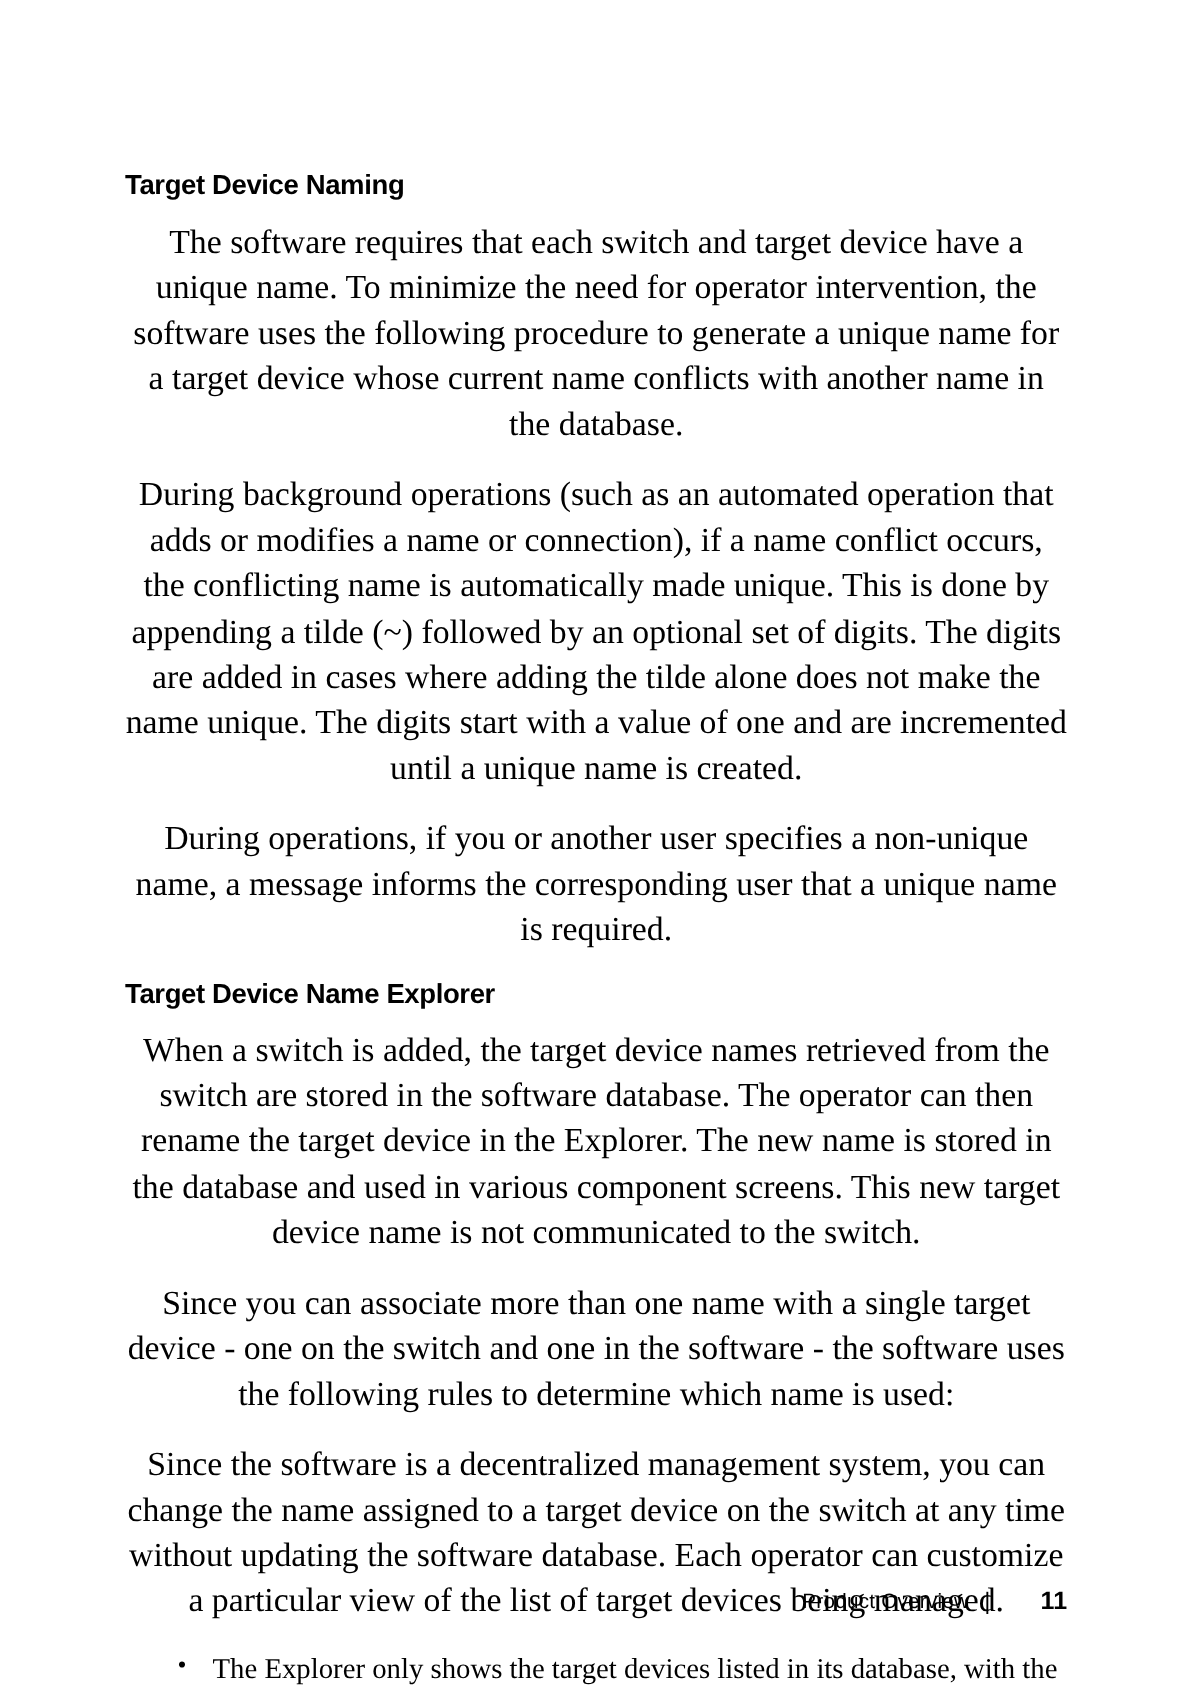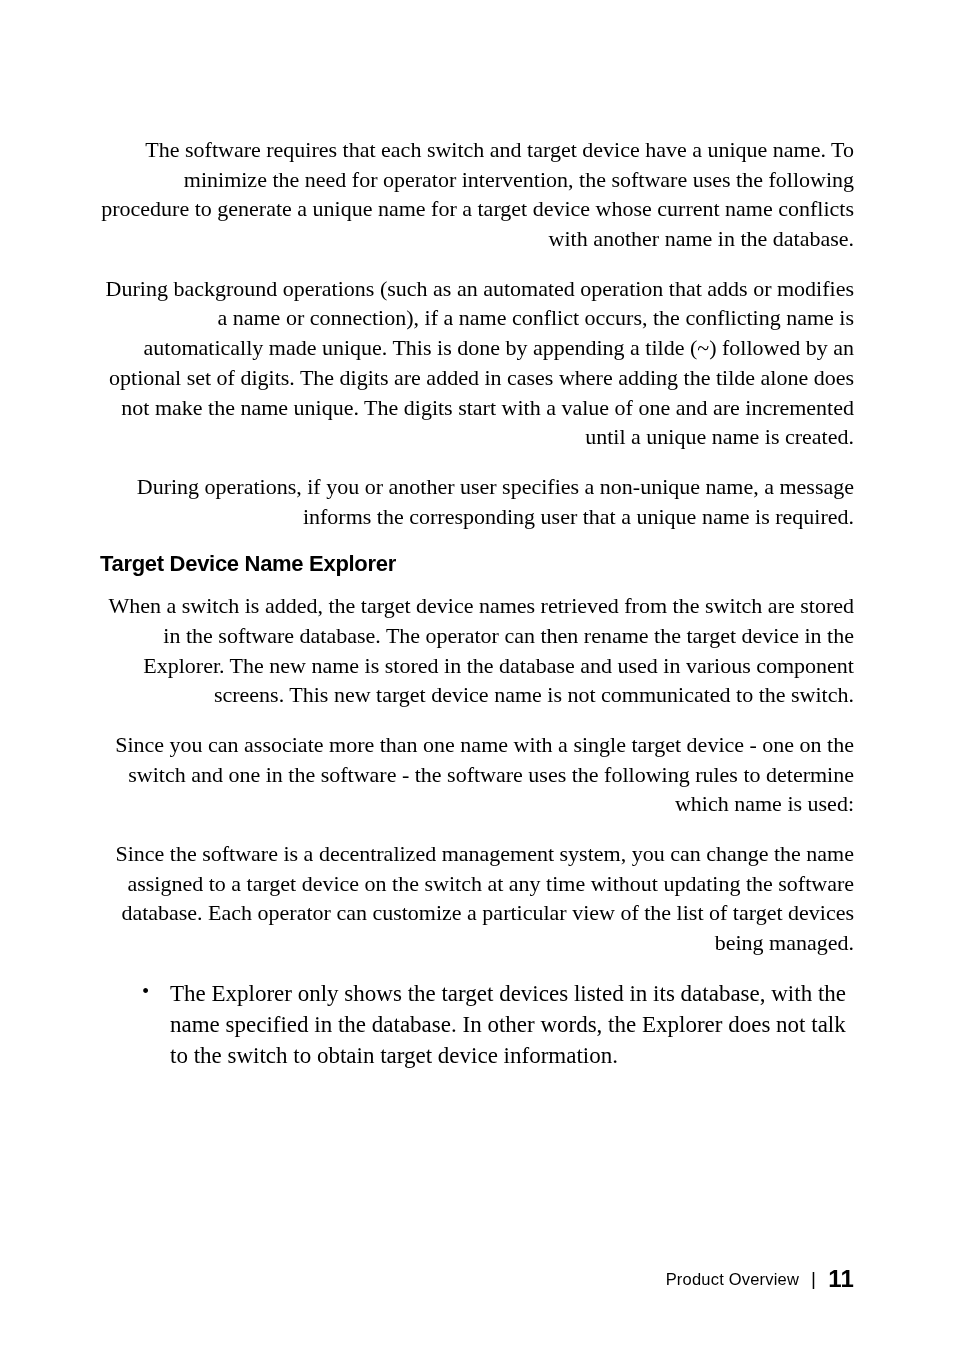--- a/index.html
+++ b/index.html
@@ -17,24 +17,24 @@
     position: relative;
   }
   .heading {
     font-family: Arial, Helvetica, sans-serif;
     font-weight: bold;
     font-size: 22px;
     margin: 0 0 14px 0;
     letter-spacing: -0.3px;
   }
   .para {
-    font-size: 22px;
+    font-size: 27px;
     line-height: 1.35;
     margin: 0 0 20px 0;
-    text-align: right;
+    text-align: center;
   }
   .bullet-wrap {
     margin-left: 42px;
     margin-right: 8px;
   }
   .bullet-row {
     display: flex;
     align-items: flex-start;
     margin: 0 0 20px 0;
   }
@@ -60,28 +60,30 @@
     gap: 8px;
   }
   .footer-sep {
     font-weight: normal;
     color: #000;
     font-size: 19px;
     margin: 0 4px;
   }
   .footer-page {
     font-weight: bold;
-    font-size: 24px;
+    font-size: 20px;
+    margin-left: 28px;
   }
 </style>
 </head>
 <body>
 
 <div class="page">
 
+  <h2 class="heading">Target Device Naming</h2>
 
   <p class="para">The software requires that each switch and target device have a unique name. To minimize the need for operator intervention, the software uses the following procedure to generate a unique name for a target device whose current name conflicts with another name in the database.</p>
   <p class="para">During background operations (such as an automated operation that adds or modifies a name or connection), if a name conflict occurs, the conflicting name is automatically made unique. This is done by appending a tilde (~) followed by an optional set of digits. The digits are added in cases where adding the tilde alone does not make the name unique. The digits start with a value of one and are incremented until a unique name is created.</p>
   <p class="para">During operations, if you or another user specifies a non-unique name, a message informs the corresponding user that a unique name is required.</p>
 
   <h2 class="heading">Target Device Name Explorer</h2>
 
   <p class="para">When a switch is added, the target device names retrieved from the switch are stored in the software database. The operator can then rename the target device in the Explorer. The new name is stored in the database and used in various component screens. This new target device name is not communicated to the switch.</p>
   <p class="para">Since you can associate more than one name with a single target device - one on the switch and one in the software - the software uses the following rules to determine which name is used:</p>
   <p class="para">Since the software is a decentralized management system, you can change the name assigned to a target device on the switch at any time without updating the software database. Each operator can customize a particular view of the list of target devices being managed.</p>

